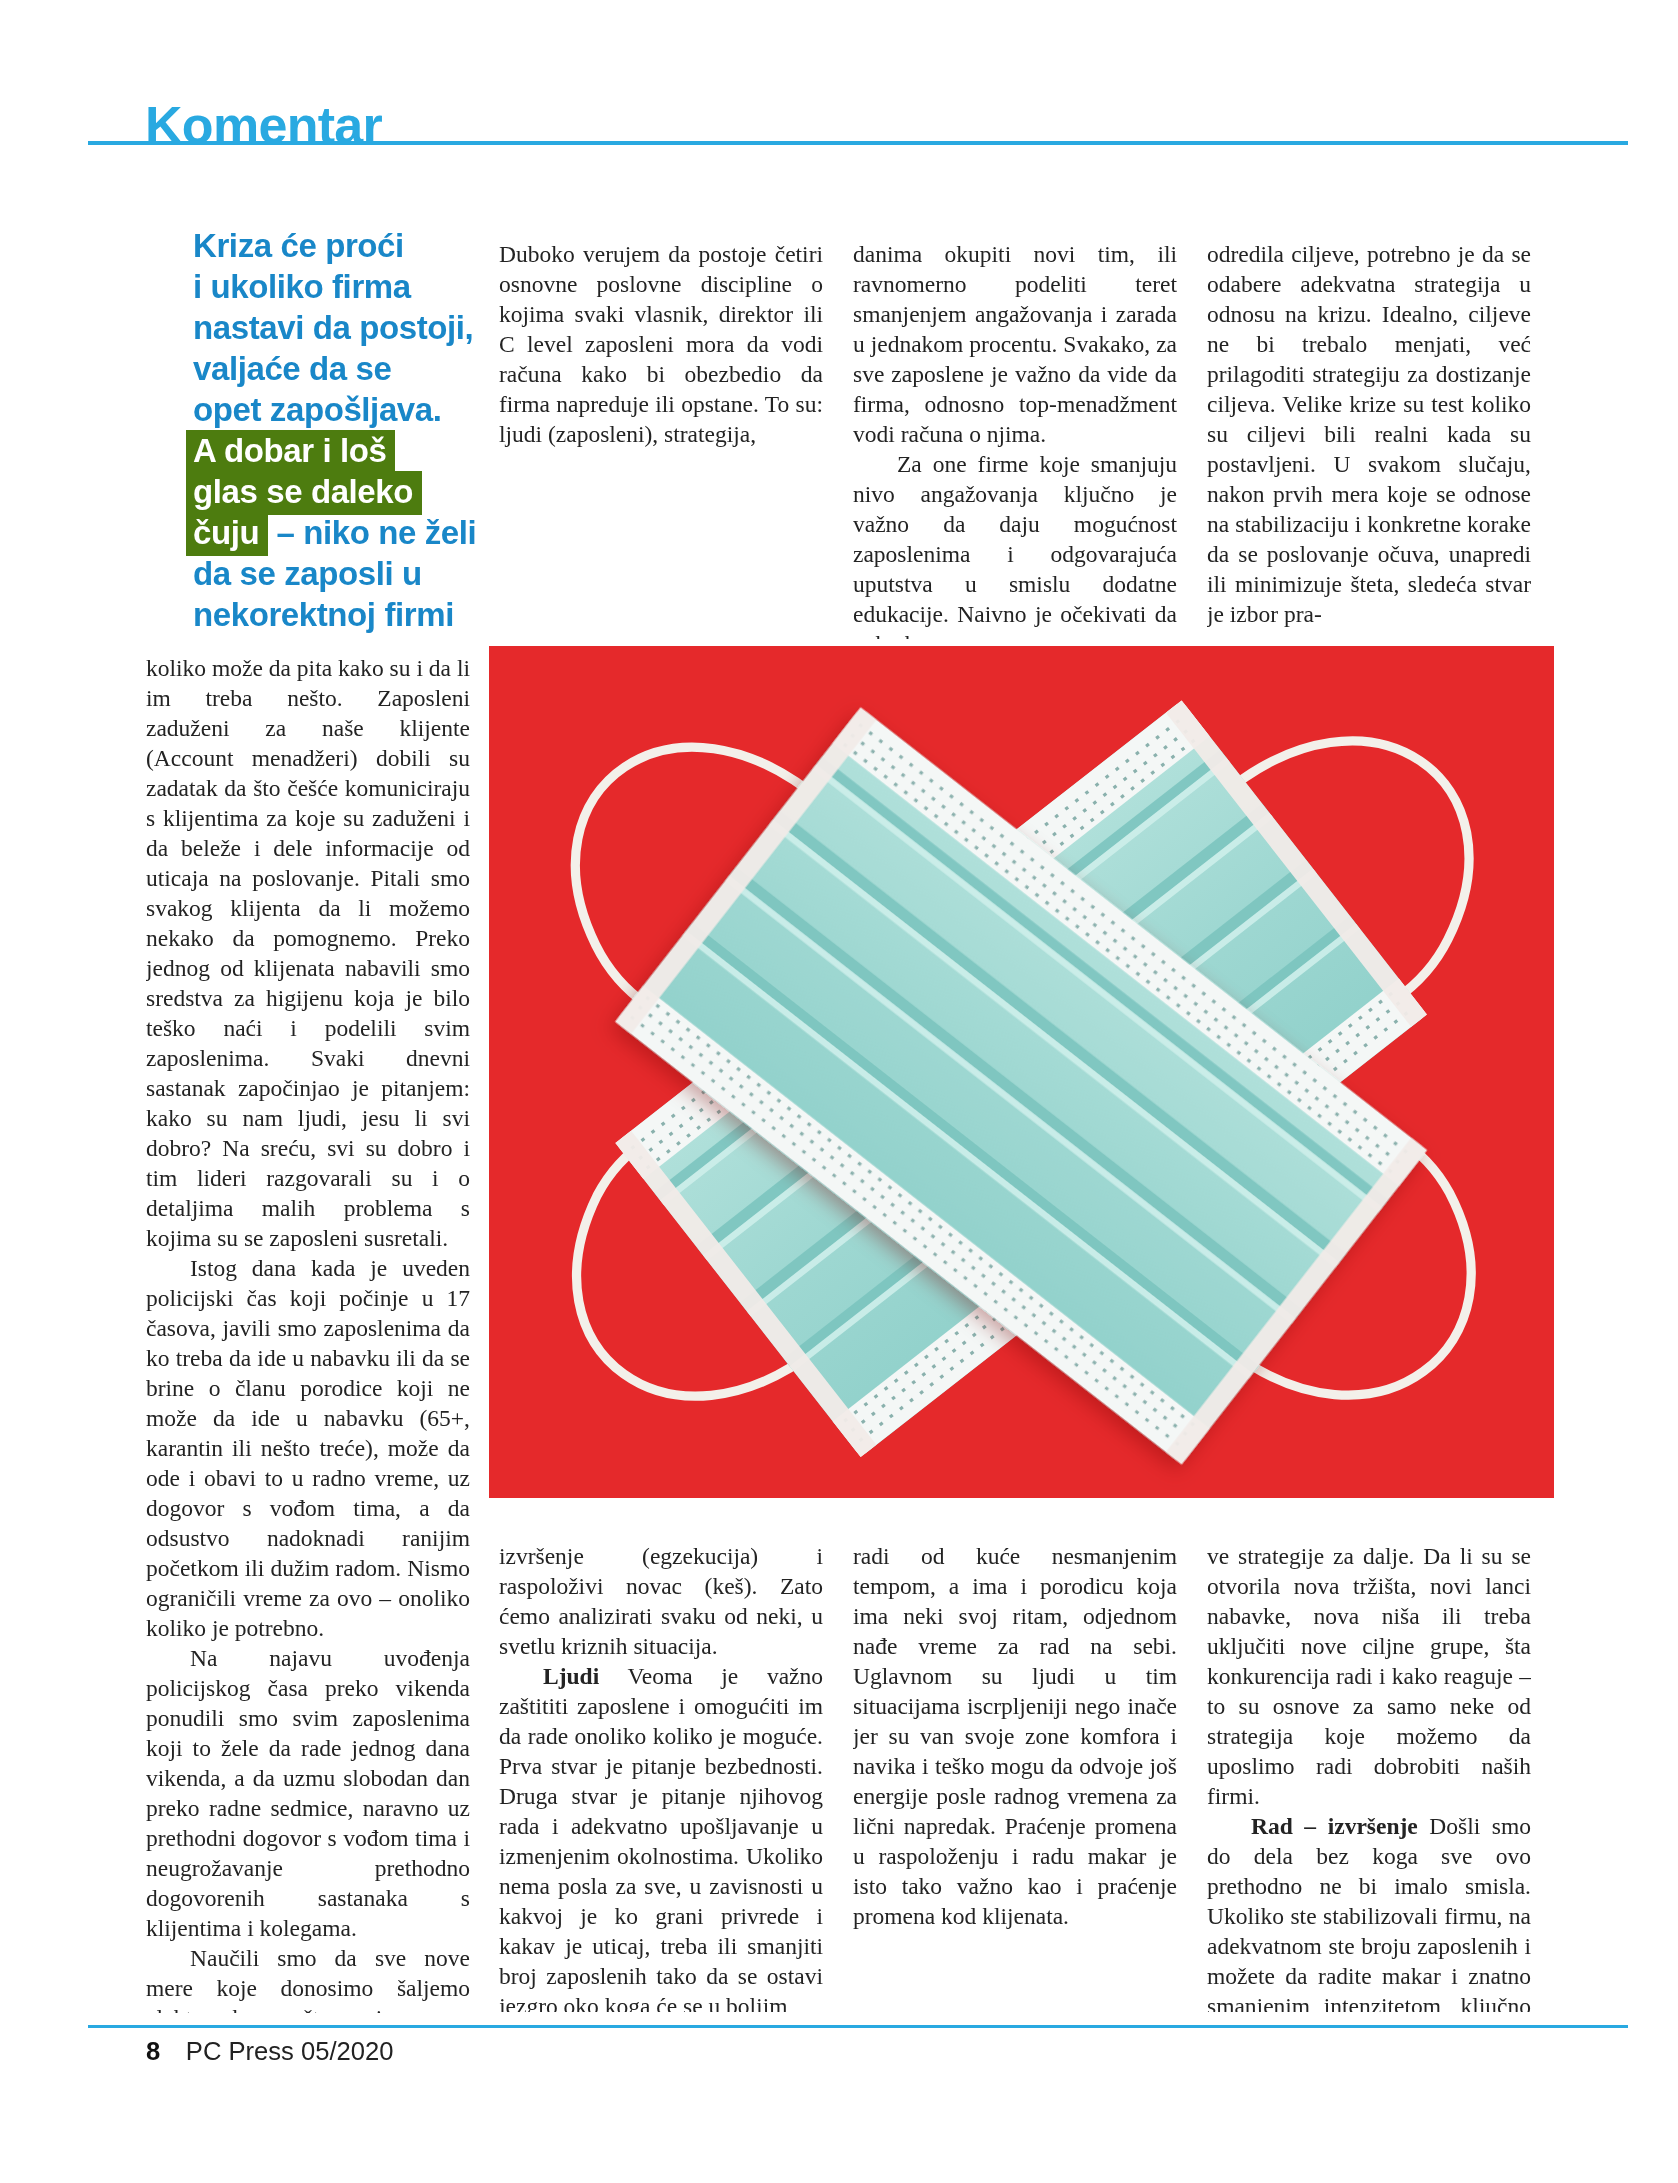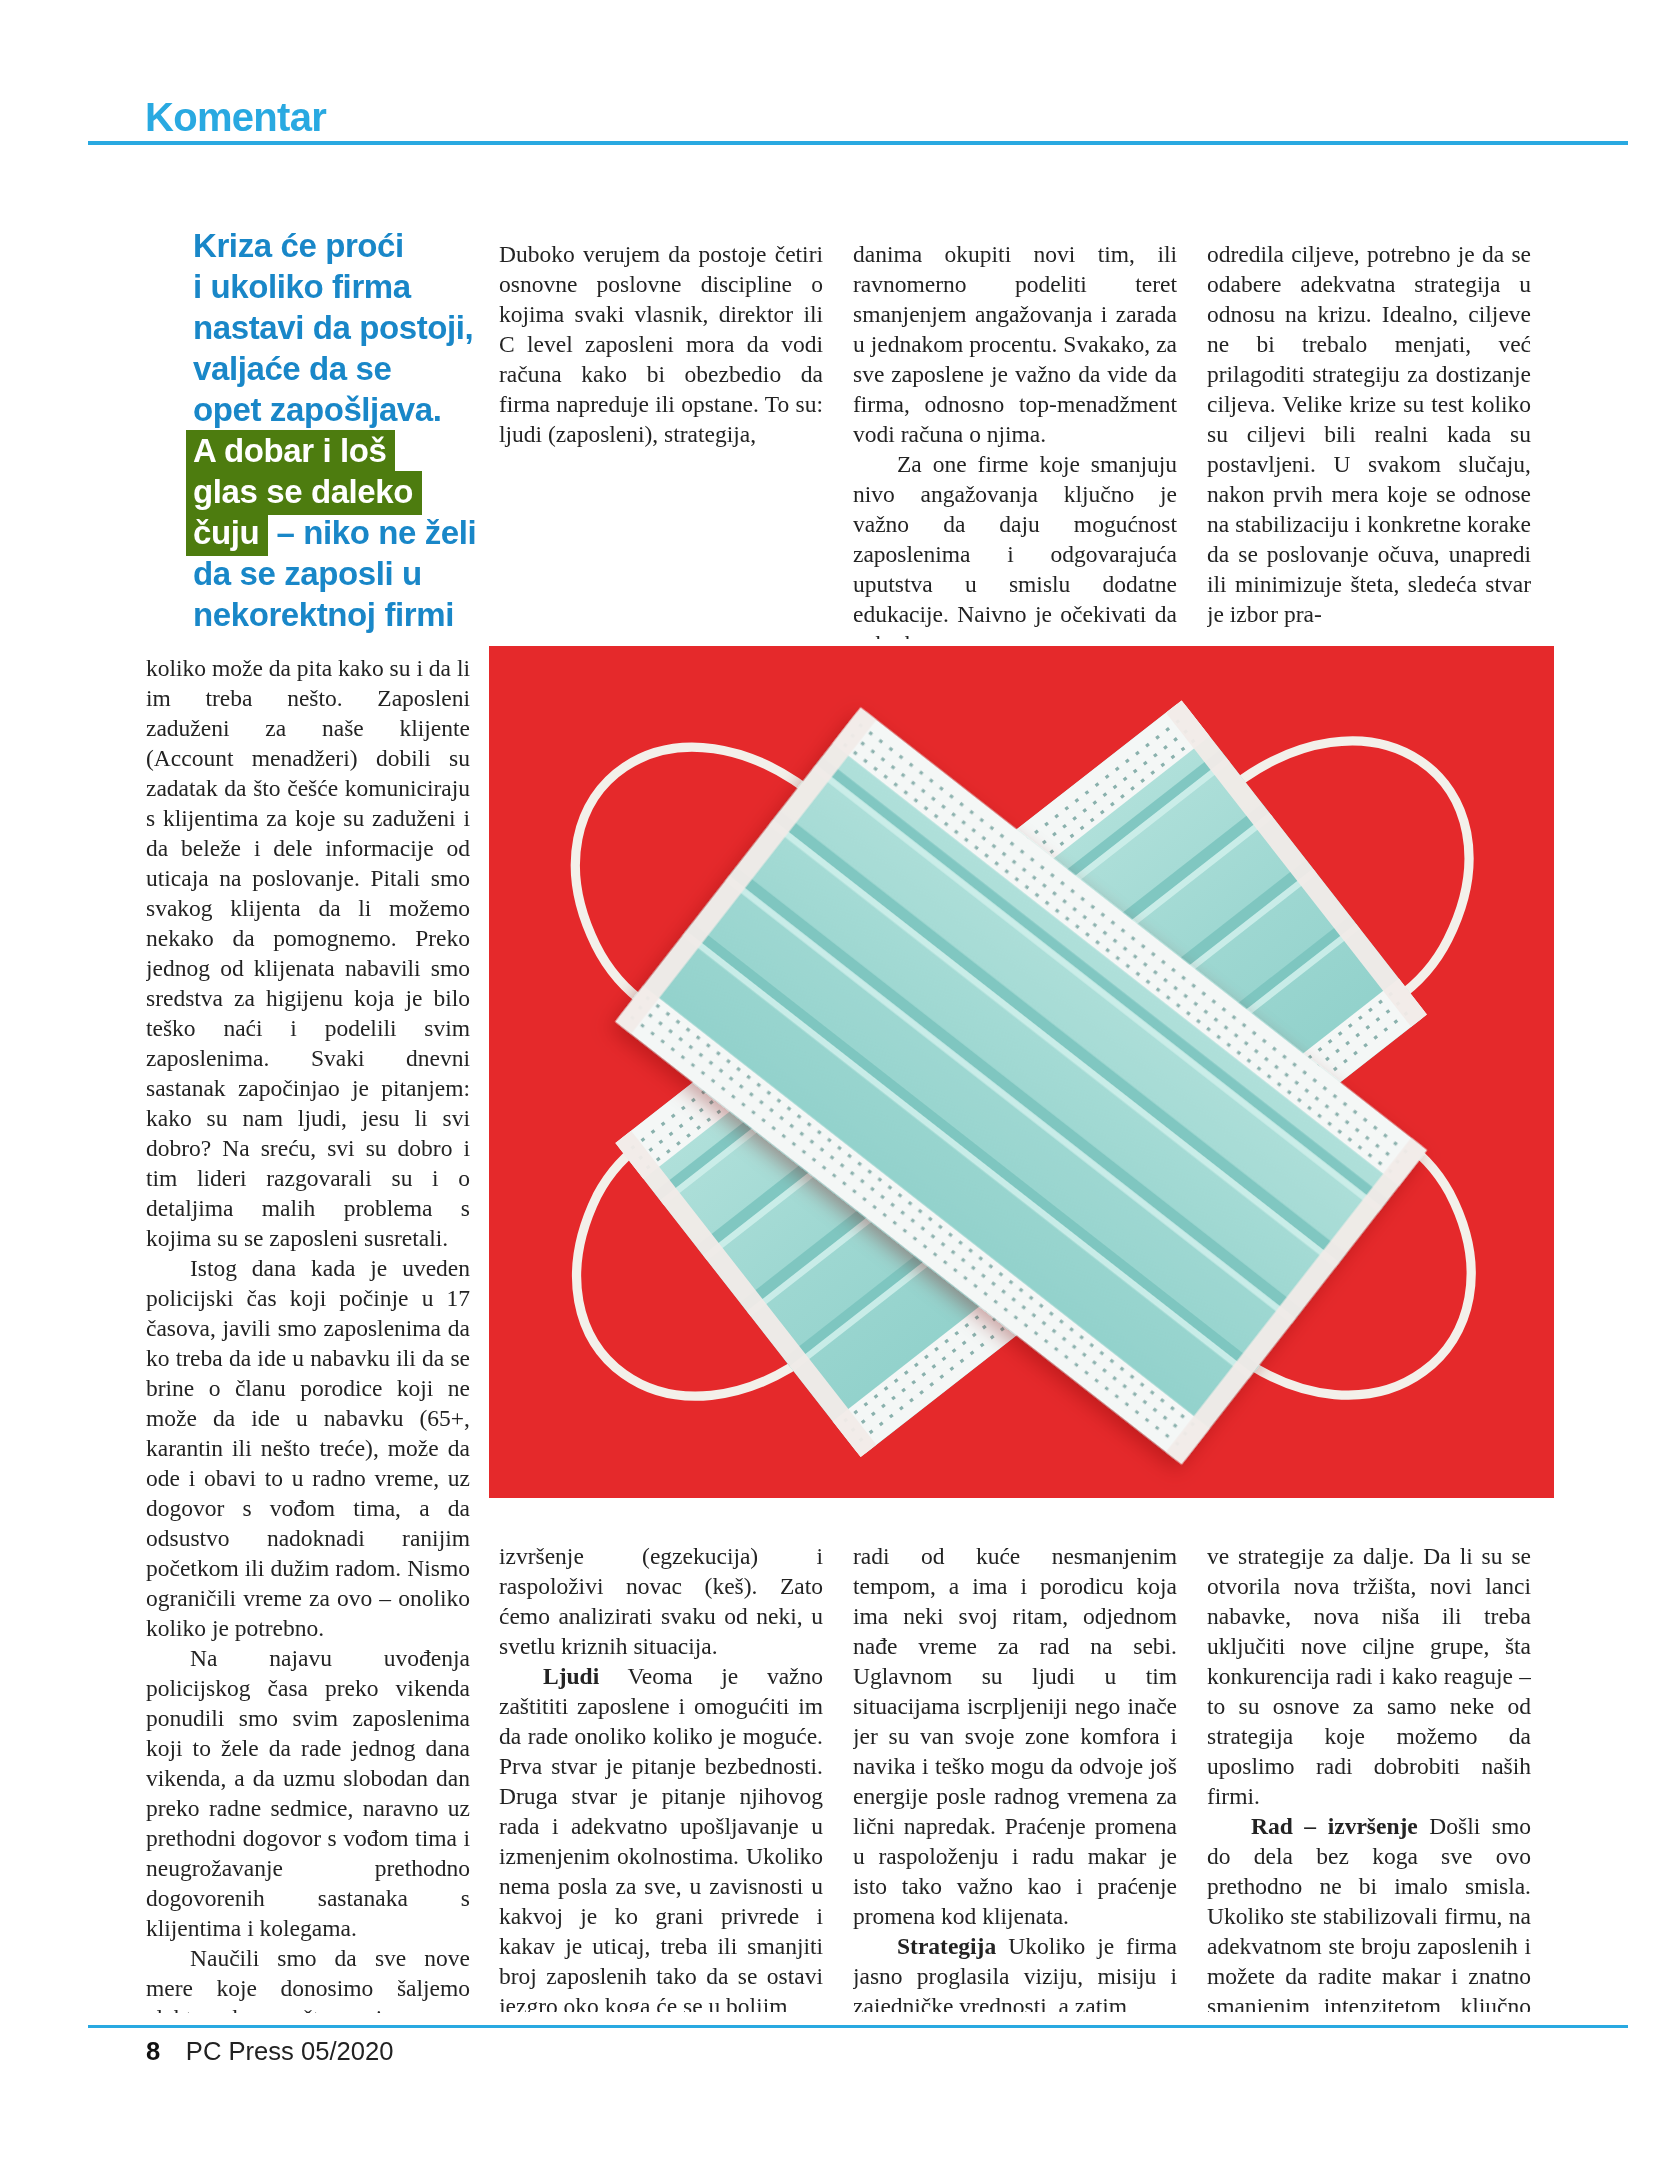--- a/index.html
+++ b/index.html
@@ -6,21 +6,21 @@
   #page{
     position:relative;
     width:1679px;height:2183px;
     background:#ffffff;
     font-family:"Liberation Sans",sans-serif;
     overflow:hidden;
   }
   
   .section-label{
     position:absolute;left:145px;top:95px;
-    font-size:40px;font-weight:bold;letter-spacing:-0.7px;
+    font-size:52px;font-weight:bold;letter-spacing:-0.7px;
     color:#29a9e1;
   }
   .rule{position:absolute;background:#29a9e1;height:3.6px;left:88px;width:1540px;}
   .rule-top{top:141px;}
   .rule-bottom{top:2025px;height:2.8px;}
   
   .headline{
     position:absolute;left:146px;top:225px;width:349px;
     font-size:33px;font-weight:bold;line-height:41px;
     color:#1987c8;letter-spacing:-0.4px;margin-left:47px;
@@ -160,21 +160,20 @@
     </svg>
   </div>
 
   <div class="col" id="col2bot">
     <p class="noindent">izvršenje (egzekucija) i raspoloživi novac (keš). Zato ćemo analizirati svaku od neki, u svetlu kriznih situacija.</p>
     <p><b class="lead">Ljudi</b><span> Veoma je važno zaštititi zaposlene i omogućiti im da rade onoliko koliko je moguće. Prva stvar je pitanje bezbednosti. Druga stvar je pitanje njihovog rada i adekvatno upošljavanje u izmenjenim okolnostima. Ukoliko nema posla za sve, u zavisnosti u kakvoj je ko grani privrede i kakav je uticaj, treba ili smanjiti broj zaposlenih tako da se ostavi jezgro oko koga će se u boljim</span></p>
   </div>
 
   <div class="col" id="col3bot">
     <p class="noindent">radi od kuće nesmanjenim tempom, a ima i porodicu koja ima neki svoj ritam, odjednom nađe vreme za rad na sebi. Uglavnom su ljudi u tim situacijama iscrpljeniji nego inače jer su van svoje zone komfora i navika i teško mogu da odvoje još energije posle radnog vremena za lični napredak. Praćenje promena u raspoloženju i radu makar je isto tako važno kao i praćenje promena kod klijenata.</p>
-    <p><b class="lead">Strategija</b><span> Ukoliko je firma jasno proglasila viziju, misiju i zajedničke vrednosti, a zatim</span></p>
   </div>
 
   <div class="col" id="col4bot">
     <p class="noindent">ve strategije za dalje. Da li su se otvorila nova tržišta, novi lanci nabavke, nova niša ili treba uključiti nove ciljne grupe, šta konkurencija radi i kako reaguje – to su osnove za samo neke od strategija koje možemo da uposlimo radi dobrobiti naših firmi.</p>
     <p><b class="lead">Rad – izvršenje</b><span> Došli smo do dela bez koga sve ovo prethodno ne bi imalo smisla. Ukoliko ste stabilizovali firmu, na adekvatnom ste broju zaposlenih i možete da radite makar i znatno smanjenim intenzitetom, ključno je da izvršenje posla,</span></p>
   </div>
 
   <div class="rule rule-bottom"></div>
   <div class="footer">
     <span class="pagenum">8</span>

